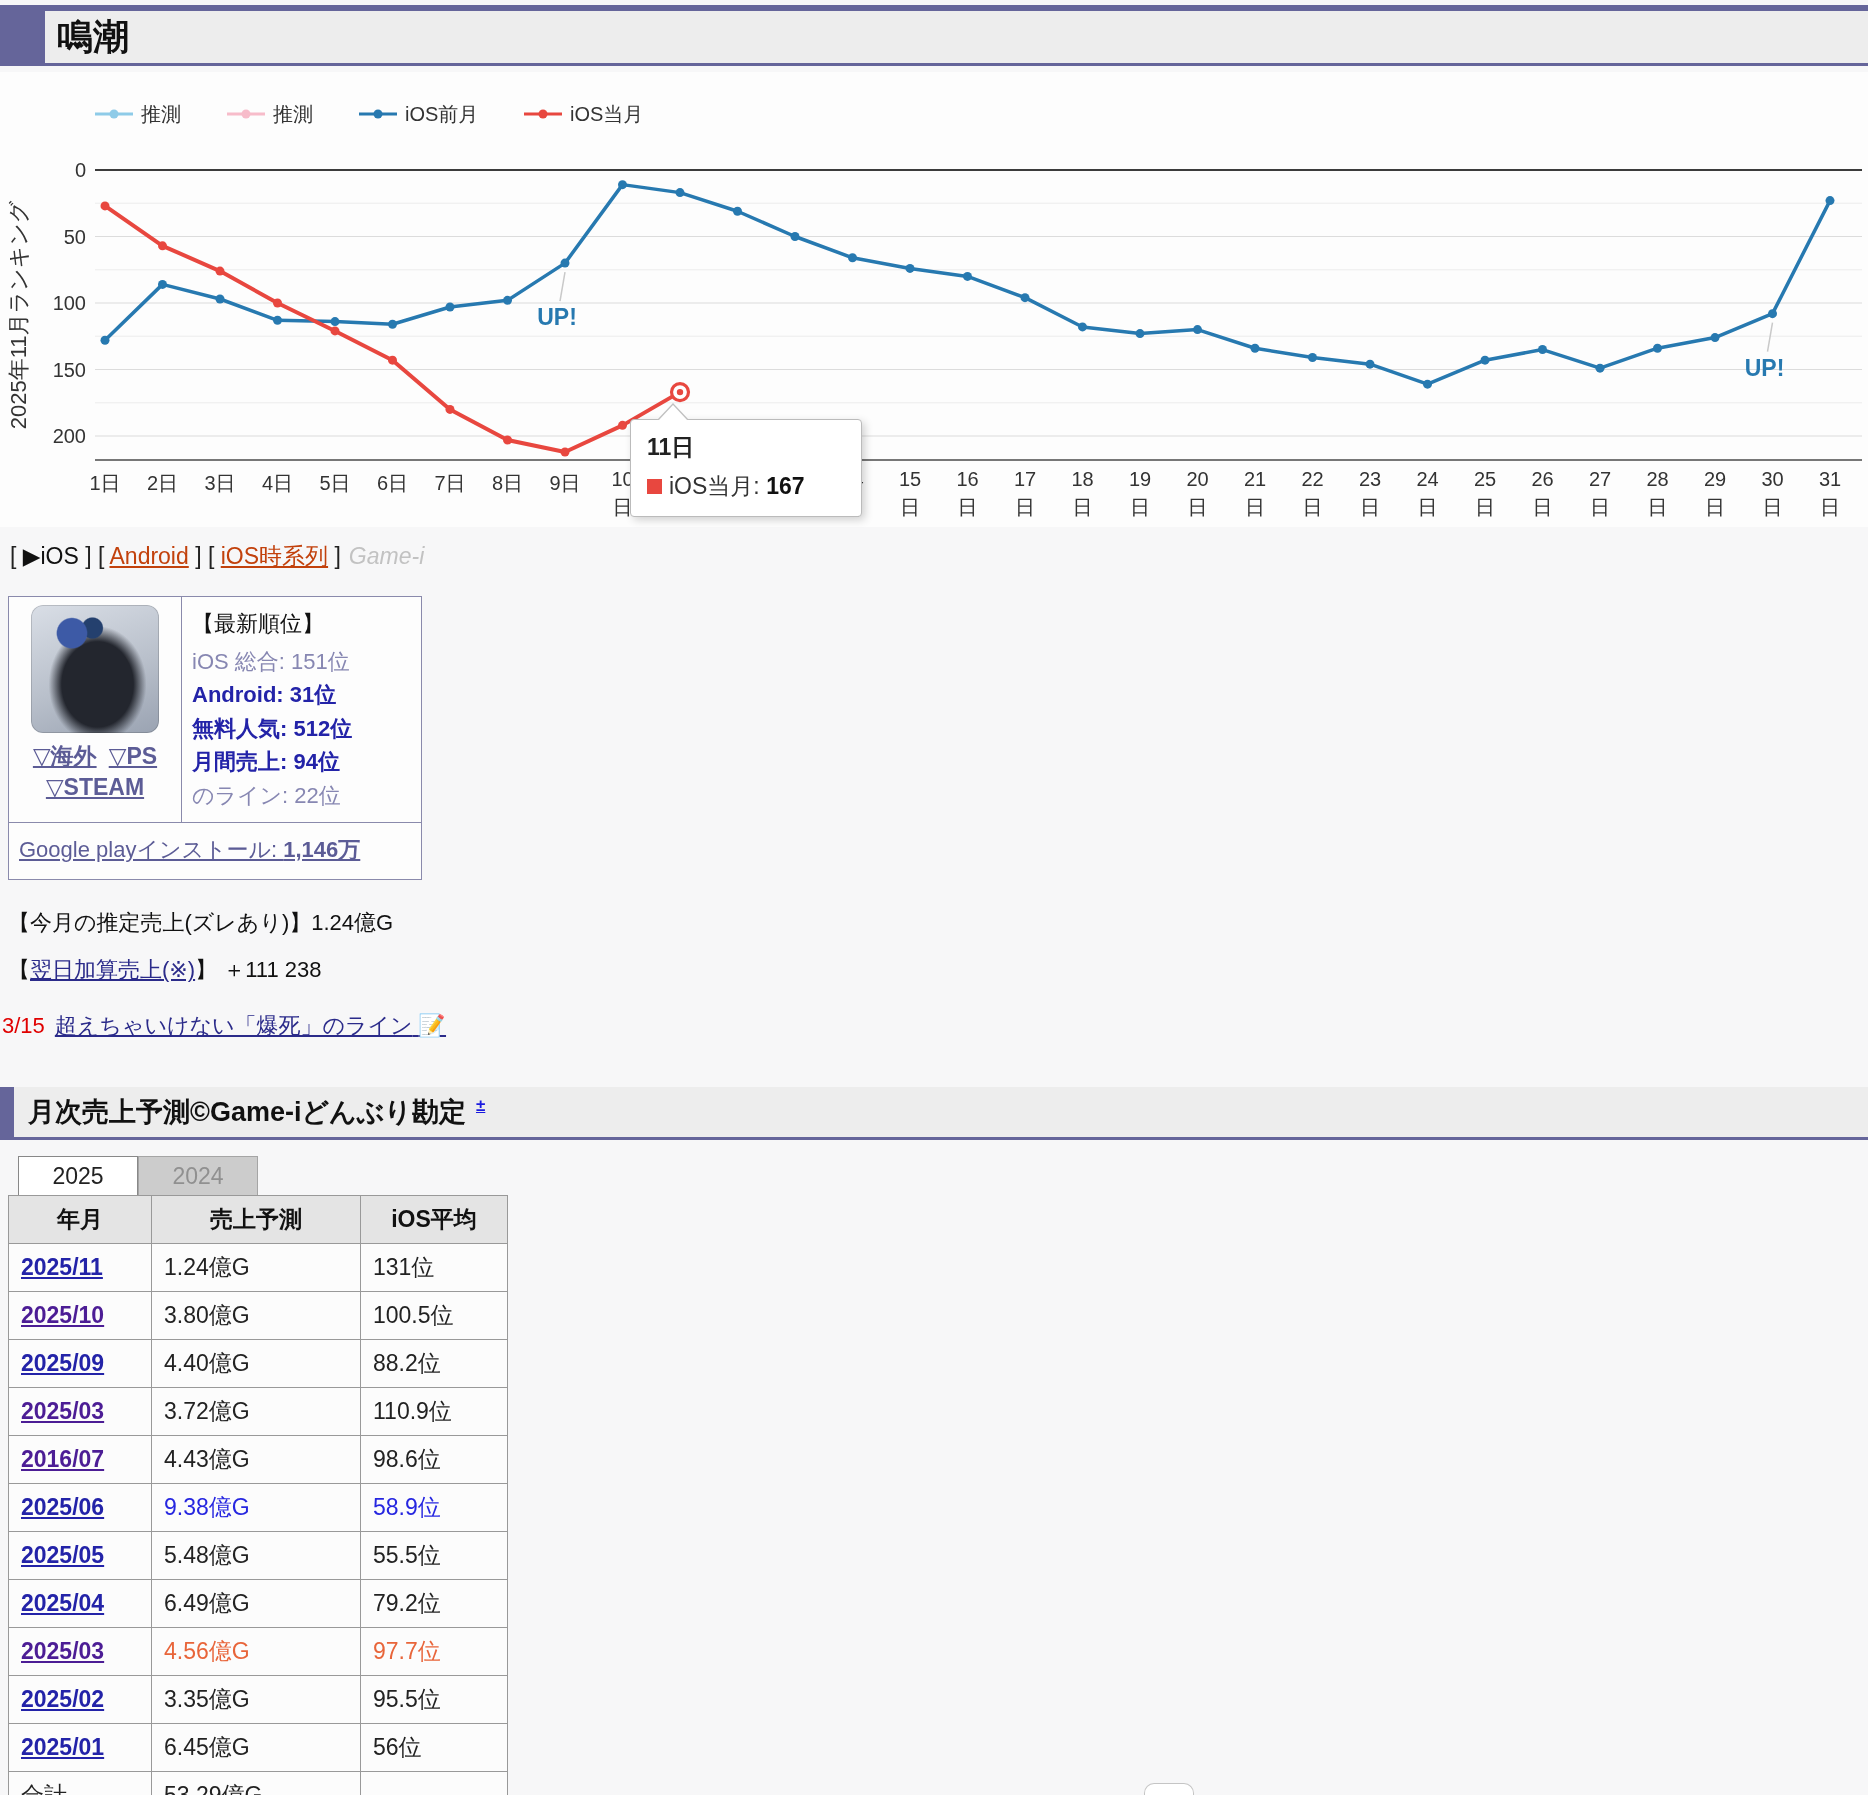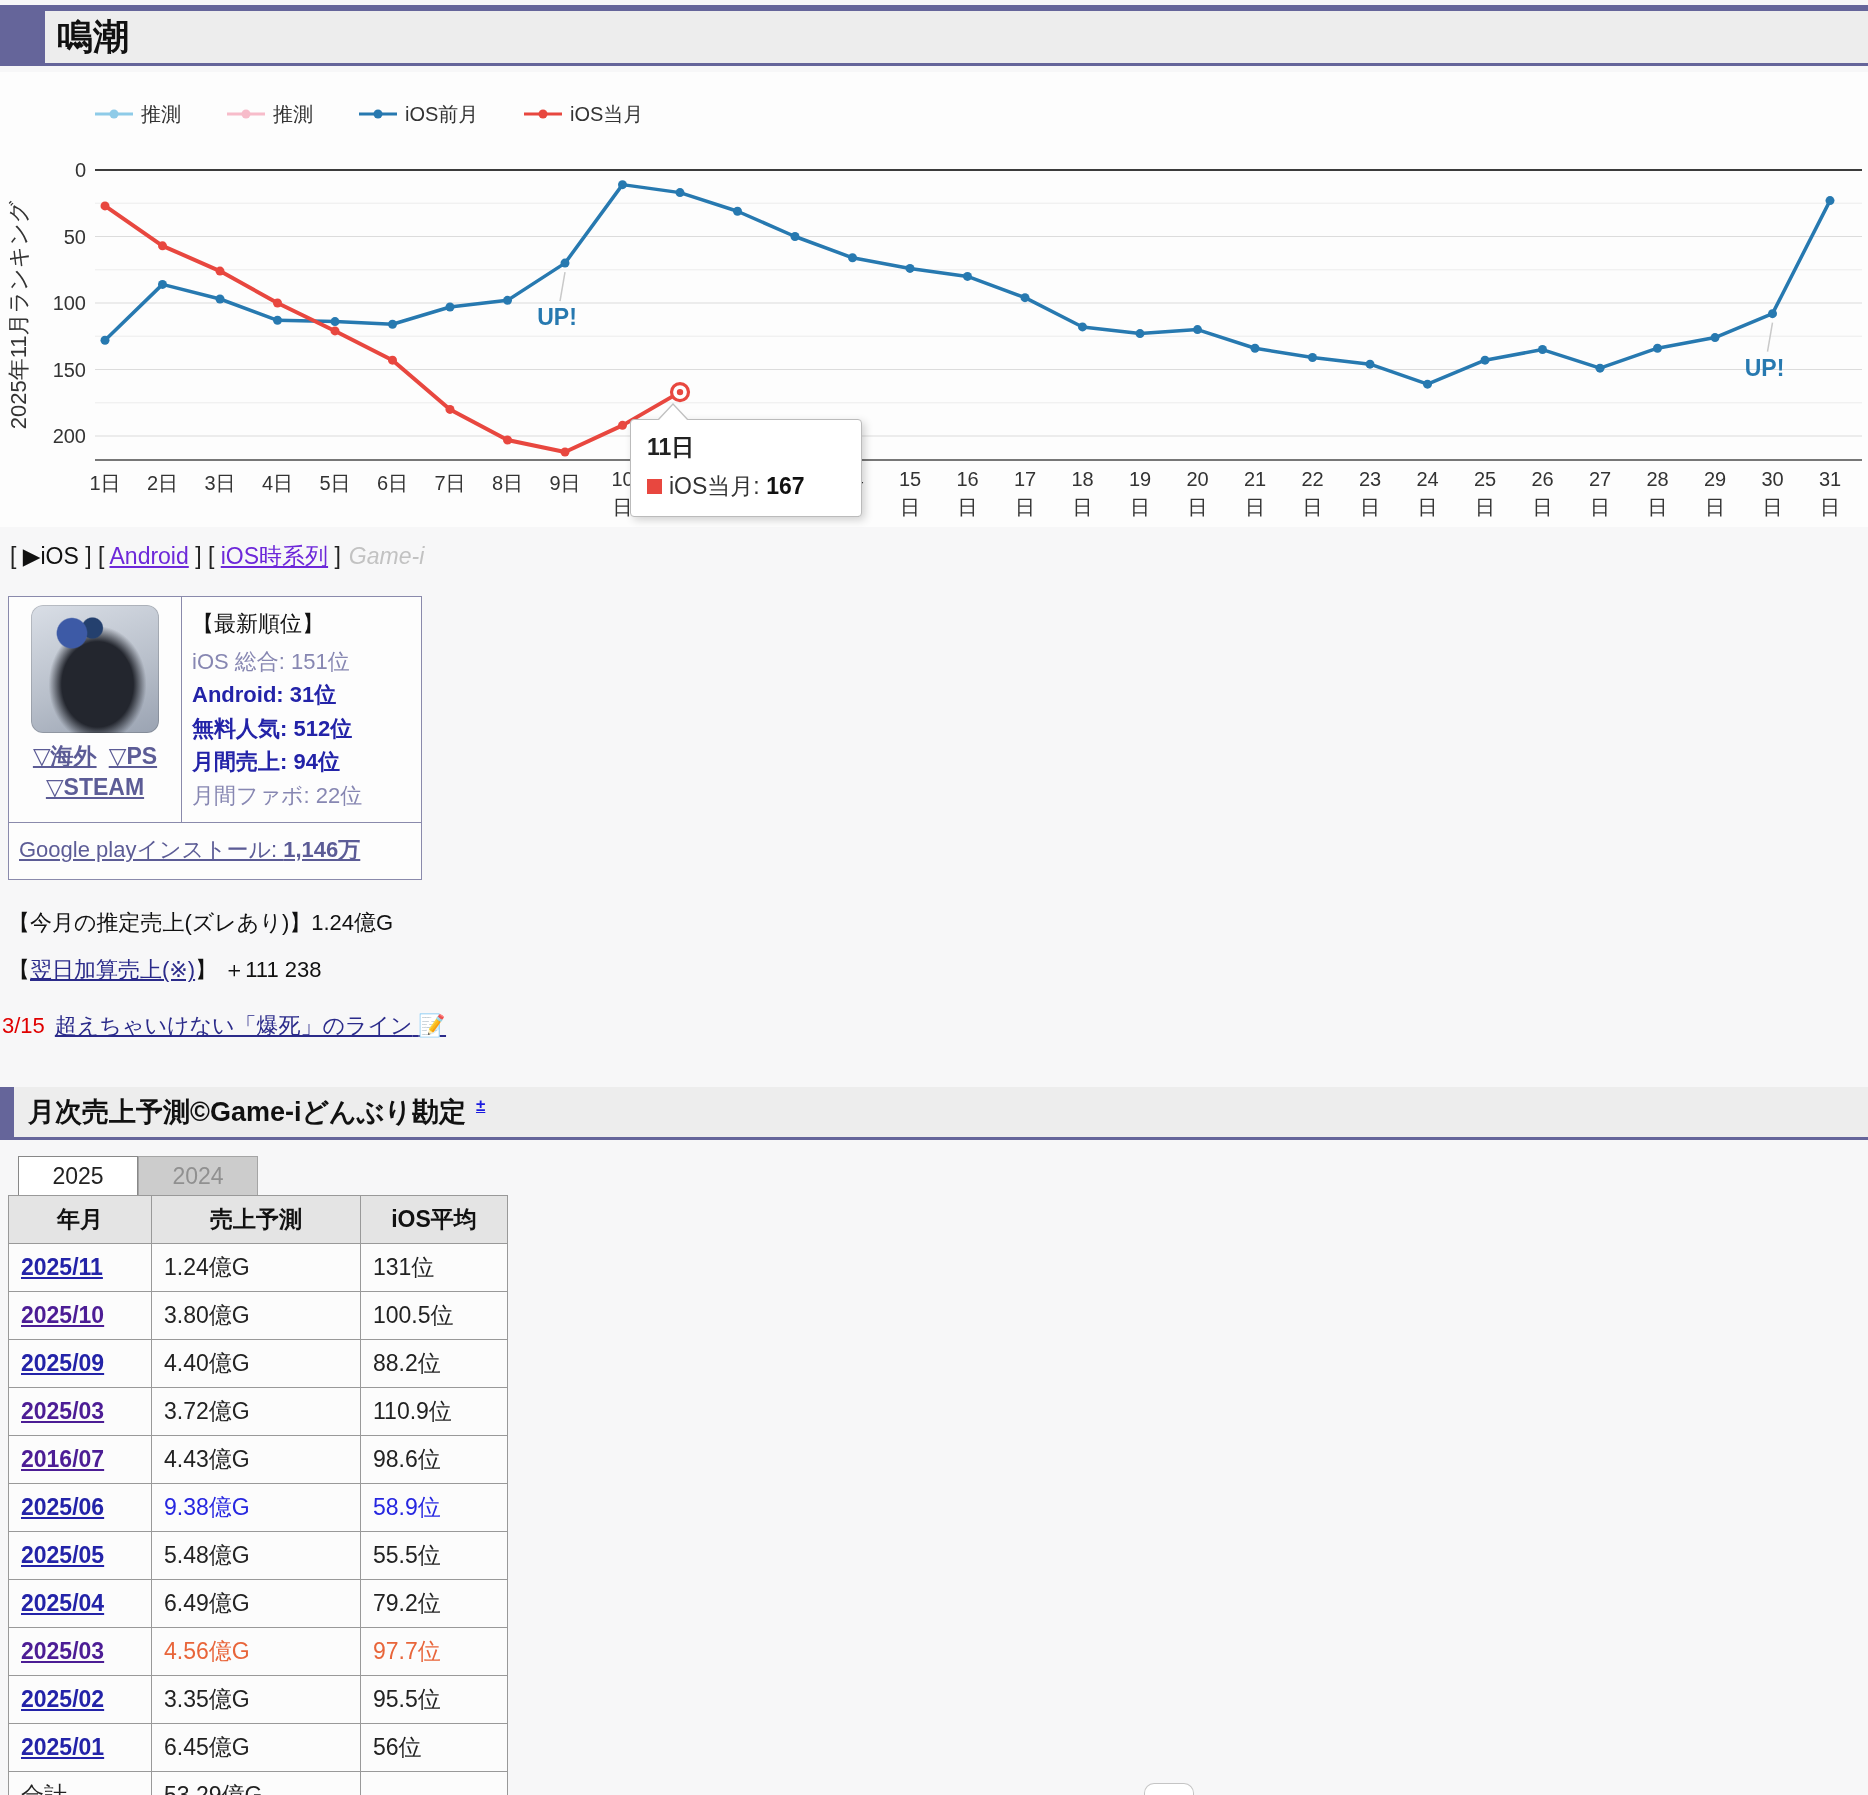--- a/index.html
+++ b/index.html
@@ -35,21 +35,21 @@
   .tt-arrow{position:absolute;top:-15px;left:27px;width:0;height:0;
     border:15px solid transparent;border-top:none;border-bottom:16px solid #fff;}
   .tt-title{font-weight:bold;font-size:23px;color:#222;margin-bottom:8px;}
   .tt-row{font-size:23px;color:#333;white-space:nowrap;}
   .tt-sq{display:inline-block;width:15px;height:15px;background:#e8473f;margin-right:7px;}
   .tt-row b{color:#111;}
   
   .nav-row{margin:14px 0 0 10px;font-size:23px;color:#222;}
   .nav-row .brk{color:#222;}
   .nav-current{color:#111;text-decoration:none;}
-  .nav-link{color:#6d28d9;text-decoration:underline;}
+  .nav-link{color:#c2410c;text-decoration:underline;}
   .nav-brand{color:#c2c2c2;font-style:italic;margin-left:8px;}
   
   .card{
     width:412px;margin:24px 0 0 8px;
     border:1px solid #8a8aac;background:#fdfdfd;
     display:grid;grid-template-columns:172px 1fr;
   }
   .card-left{padding:8px 4px 6px;text-align:center;}
   .game-icon{
     width:128px;height:128px;margin:0 auto;border-radius:12px;
@@ -287,21 +287,21 @@
     <div class="game-icon"></div>
     <div class="region-links"><a class="region-link">▽海外</a> <a class="region-link">▽PS</a> <a class="region-link">▽STEAM</a> </div>
   </div>
   <div class="card-right">
     <div class="rank-title">【最新順位】</div>
     <div class="rank-list">
         <div><a class="rank-link visited">iOS 総合: 151位</a></div>
         <div><a class="rank-link">Android: 31位</a></div>
         <div><a class="rank-link">無料人気: 512位</a></div>
         <div><a class="rank-link">月間売上: 94位</a></div>
-        <div><a class="rank-link visited">月間ファボ: 22位</a></div>
+        <div><a class="rank-link visited">のライン: 22位</a></div>
       </div>
   </div>
   <div class="card-bottom">
     <a class="gp-link"><span>Google playインストール: </span><b>1,146万</b></a>
   </div>
 </div>
 
 <div class="sum-line">
   <span>【今月の推定売上(ズレあり)】</span><span>1.24億G</span>
 </div>

